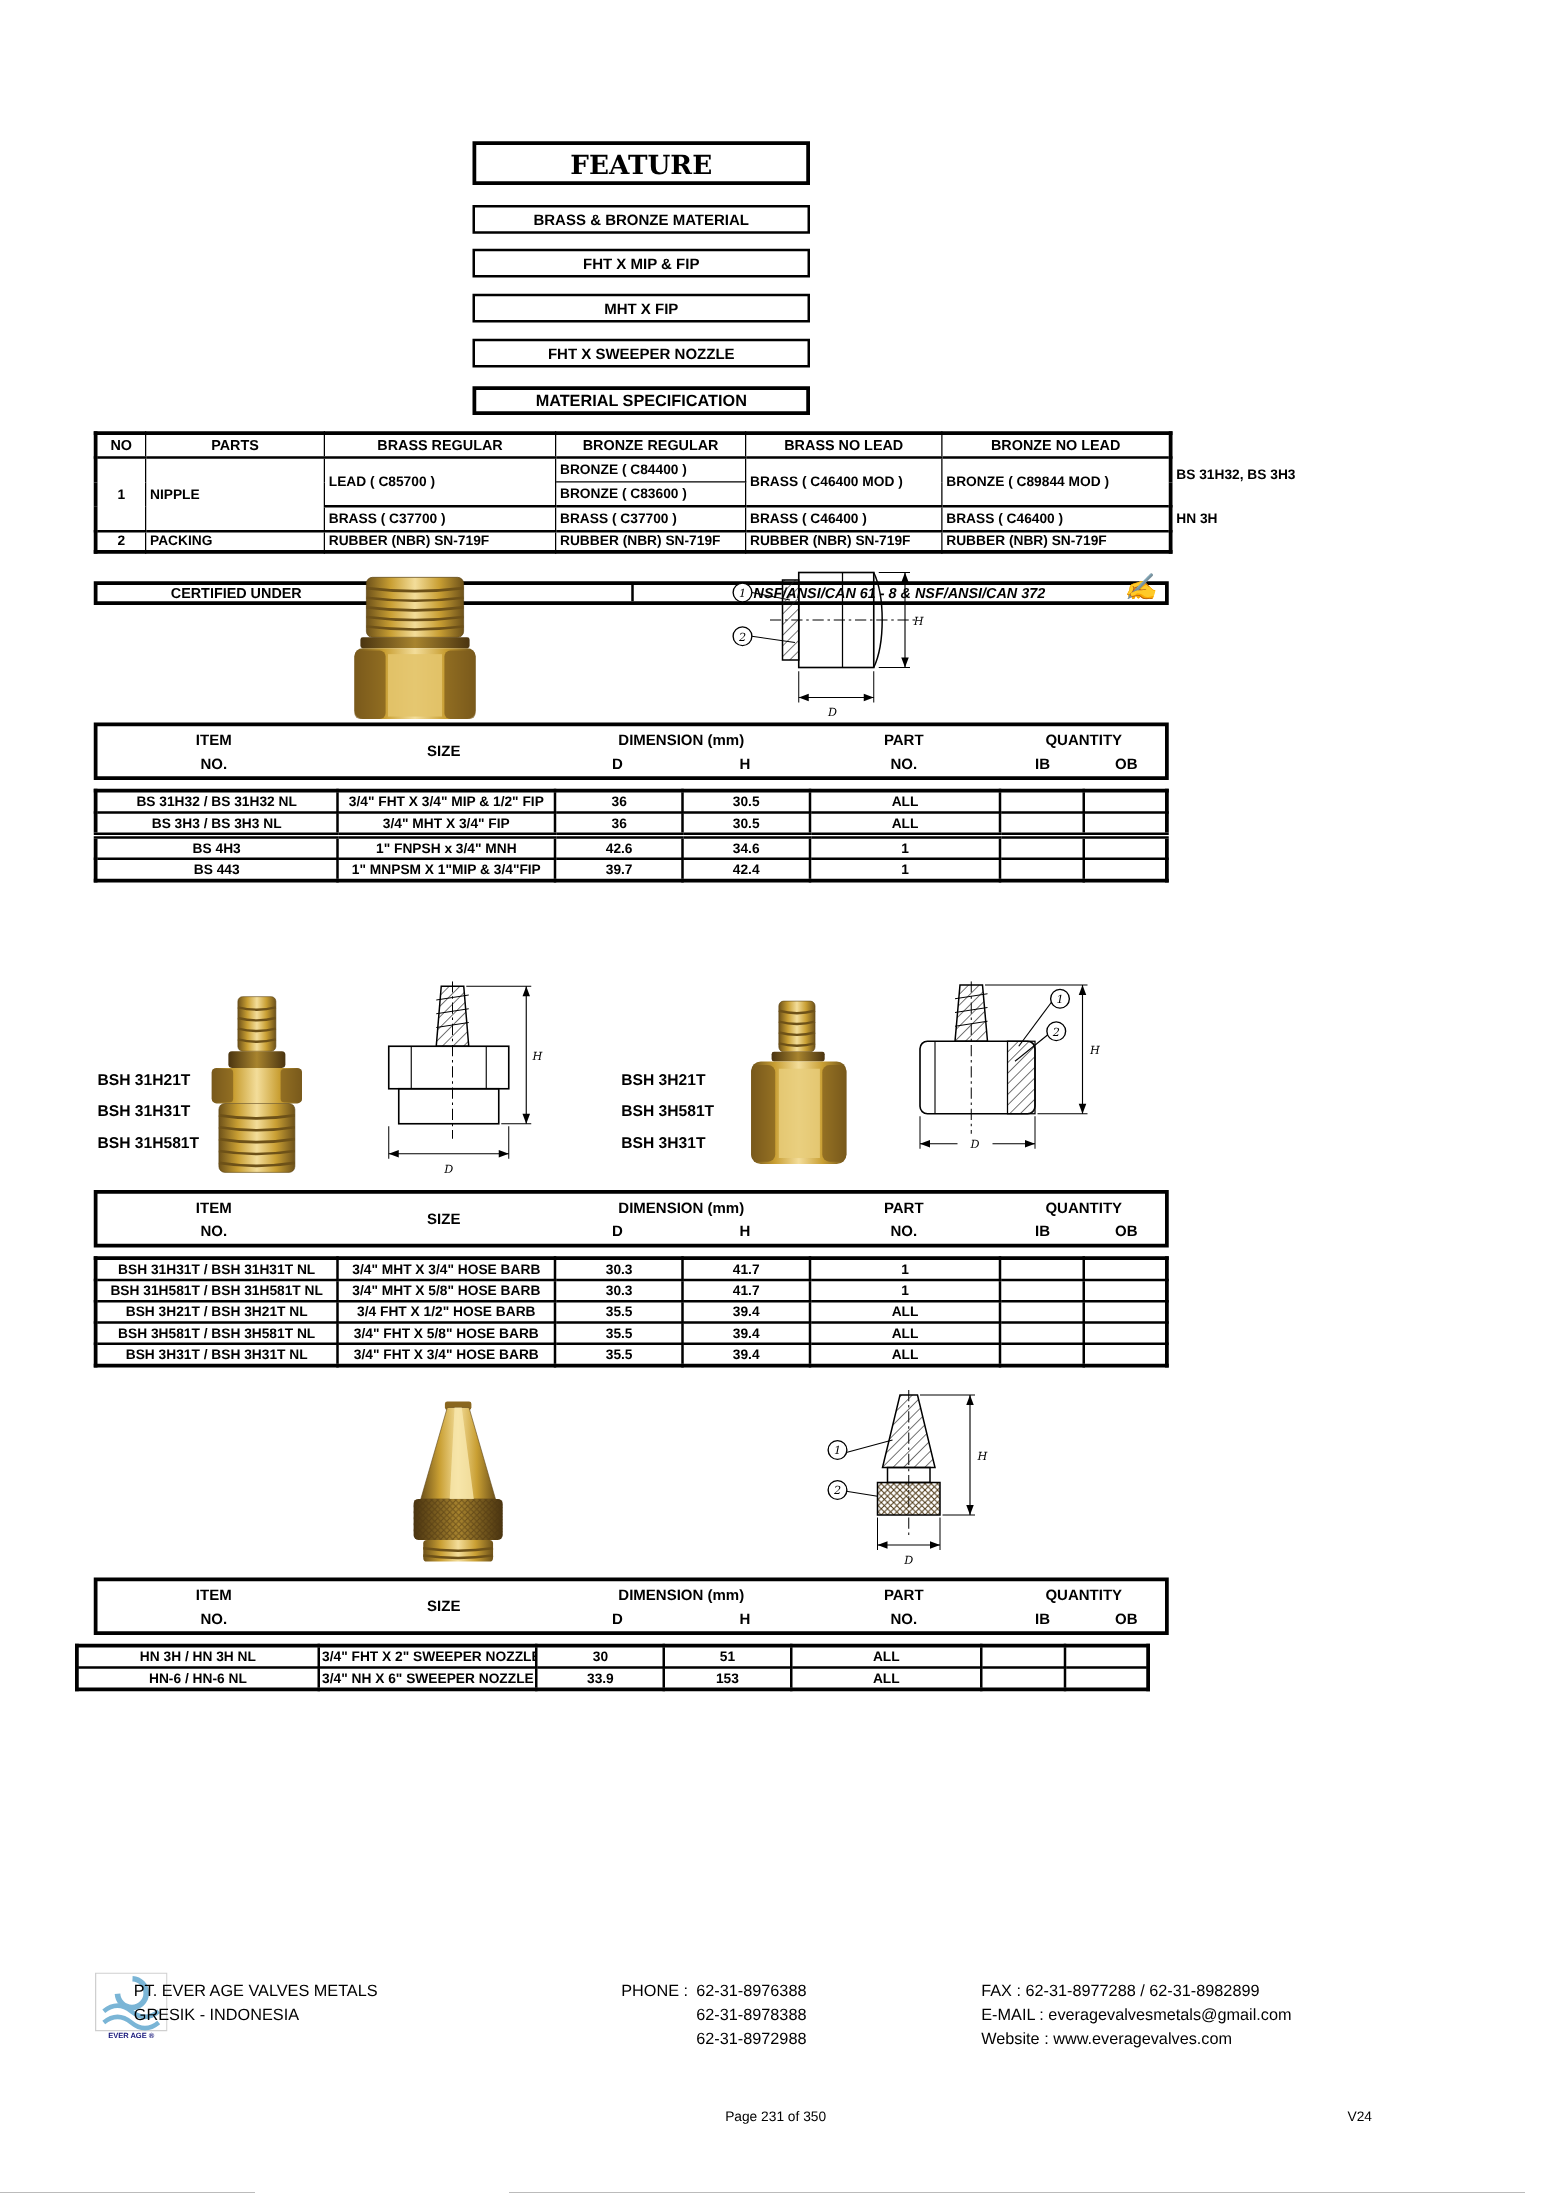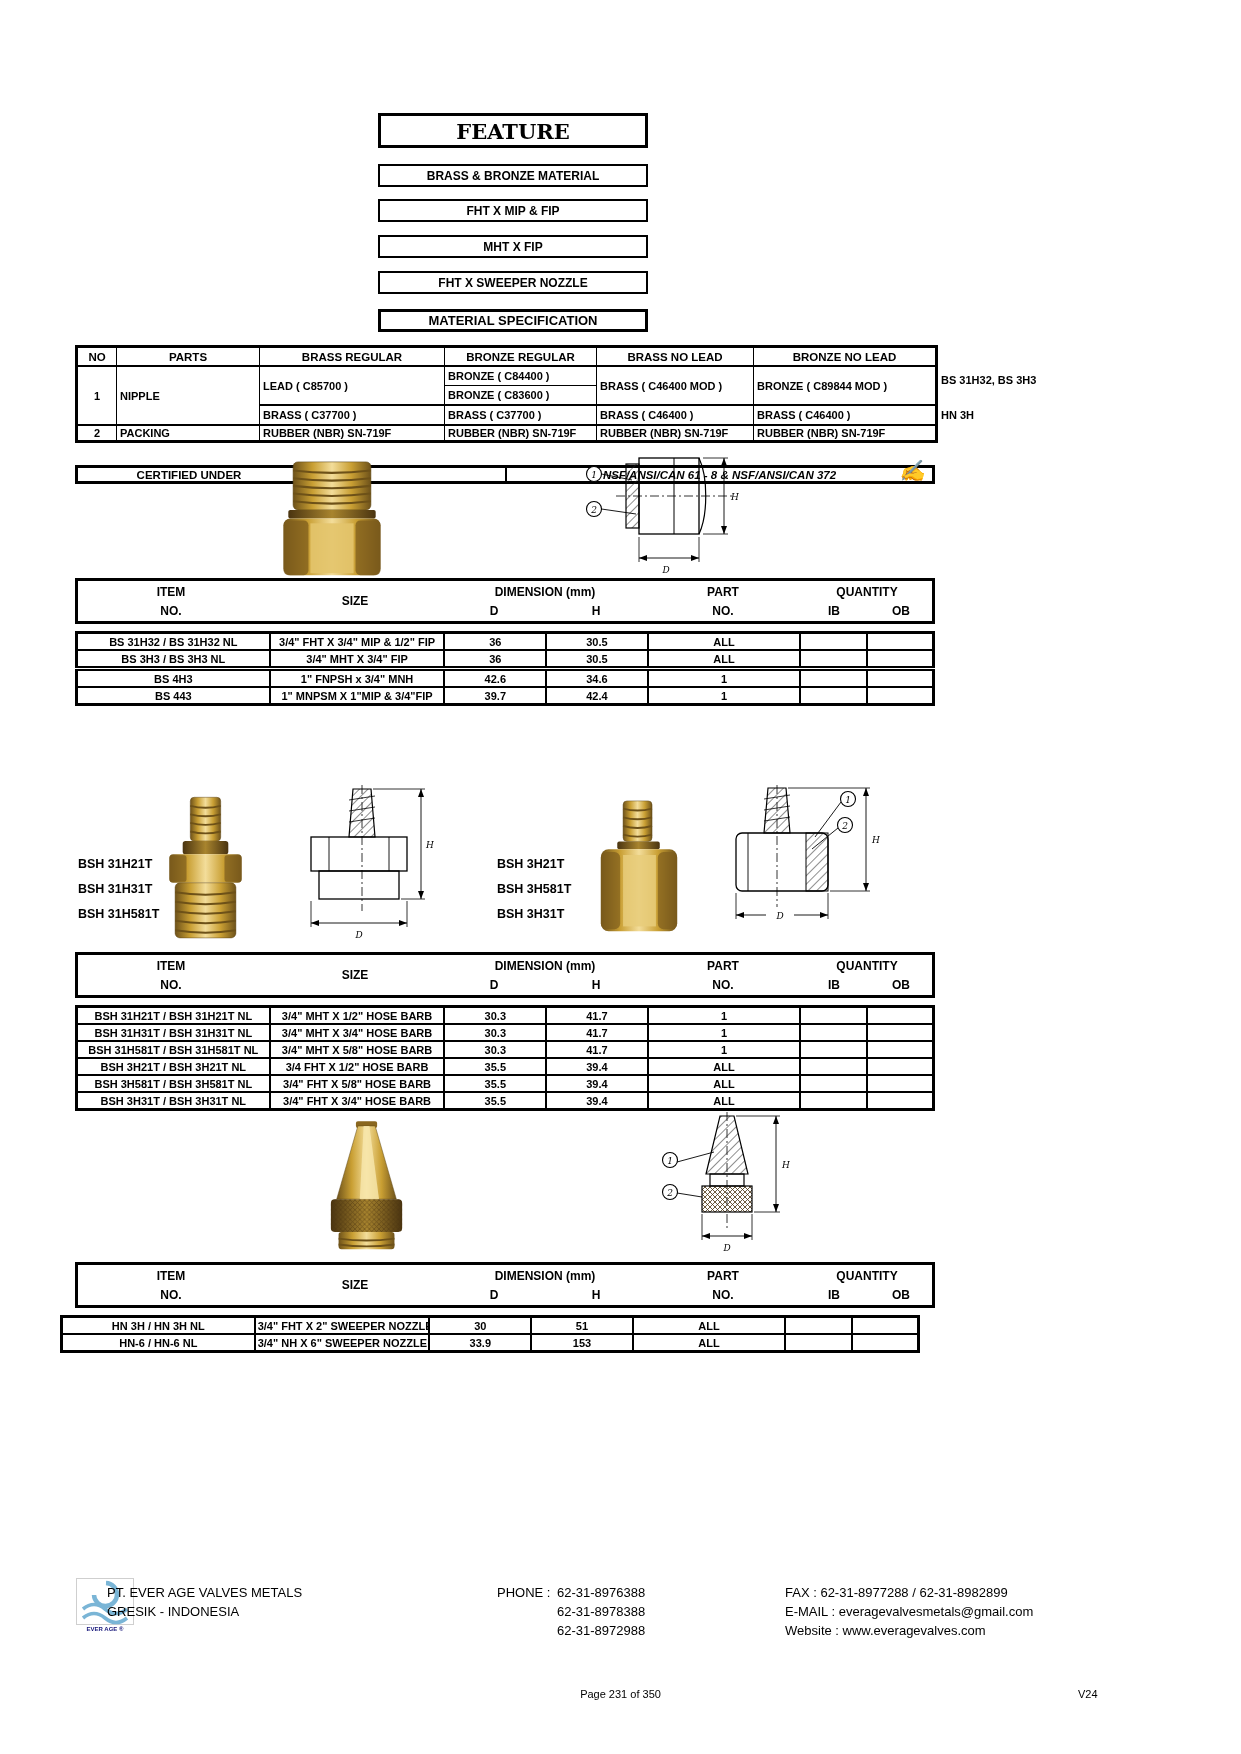--- a/index.html
+++ b/index.html
@@ -353,29 +353,20 @@
         <col style="width:190px">
         <col style="width:172px">
         <col style="width:100px">
         <col style="width:100px">
         <col style="width:150px">
         <col style="width:66px">
         <col style="width:65px">
       </colgroup>
     <tbody>
         <tr>
-          <td>BSH 31H21T / BSH 31H21T NL</td>
-          <td>3/4" MHT X 1/2" HOSE BARB</td>
-          <td>30.3</td>
-          <td>41.7</td>
-          <td>1</td>
-          <td></td>
-          <td></td>
-        </tr>
-        <tr>
           <td>BSH 31H31T / BSH 31H31T NL</td>
           <td>3/4" MHT X 3/4" HOSE BARB</td>
           <td>30.3</td>
           <td>41.7</td>
           <td>1</td>
           <td></td>
           <td></td>
         </tr>
         <tr>
           <td>BSH 31H581T / BSH 31H581T NL</td>

